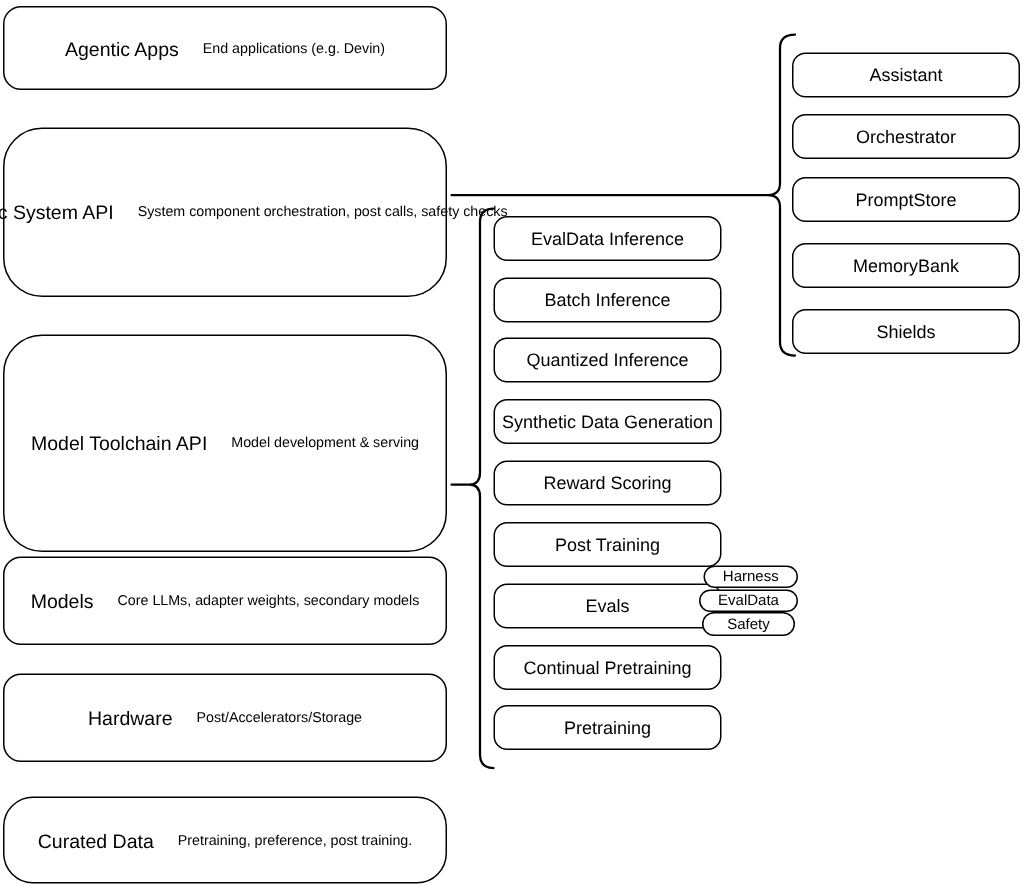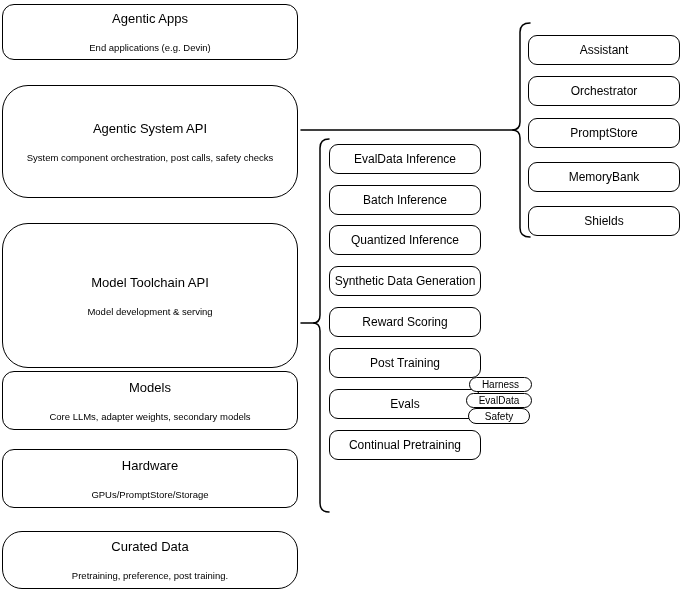--- a/index.html
+++ b/index.html
@@ -22,21 +22,21 @@
     pointer-events: none;
   }
   .lbox {
     position: absolute;
     left: 2px;
     width: 296px;
     border: 1.5px solid #000000;
     background: #ffffff;
     box-sizing: border-box;
     display: flex;
-    flex-direction: column;
+    flex-direction: row;
     align-items: center;
     justify-content: center;
     gap: 16px;
     text-align: center;
   }
   .ltitle {
     font-size: 13px;
     color: #000000;
     line-height: 15px;
     white-space: nowrap;
@@ -108,36 +108,37 @@
     <div class="lsub">Model development &amp; serving</div>
   </div>
 
   <div class="lbox" style="top:371px;height:59px;border-radius:12px">
     <div class="ltitle">Models</div>
     <div class="lsub">Core LLMs, adapter weights, secondary models</div>
   </div>
 
   <div class="lbox" style="top:449px;height:59px;border-radius:12px">
     <div class="ltitle">Hardware</div>
-    <div class="lsub">GPUs/PromptStore/Storage</div>
+    <div class="lsub">Post/Accelerators/Storage</div>
   </div>
 
   <div class="lbox" style="top:531px;height:58px;border-radius:20px">
     <div class="ltitle">Curated Data</div>
     <div class="lsub">Pretraining, preference, post training.</div>
   </div>
 
   <div class="node mnode" style="top:144px">EvalData Inference</div>
   <div class="node mnode" style="top:185px">Batch Inference</div>
   <div class="node mnode" style="top:225px">Quantized Inference</div>
   <div class="node mnode" style="top:266px">Synthetic Data Generation</div>
   <div class="node mnode" style="top:307px">Reward Scoring</div>
   <div class="node mnode" style="top:348px">Post Training</div>
   <div class="node mnode" style="top:389px">Evals</div>
   <div class="node mnode" style="top:430px">Continual Pretraining</div>
+  <div class="node mnode" style="top:470px">Pretraining</div>
 
   <div class="pill" style="left:469px;top:377px;width:63px;height:15px">Harness</div>
   <div class="pill" style="left:466px;top:393px;width:66px;height:15px">EvalData</div>
   <div class="pill" style="left:468px;top:408px;width:62px;height:16px">Safety</div>
 
   <div class="node rnode" style="top:35px">Assistant</div>
   <div class="node rnode" style="top:76px">Orchestrator</div>
   <div class="node rnode" style="top:118px">PromptStore</div>
   <div class="node rnode" style="top:162px">MemoryBank</div>
   <div class="node rnode" style="top:206px">Shields</div>

